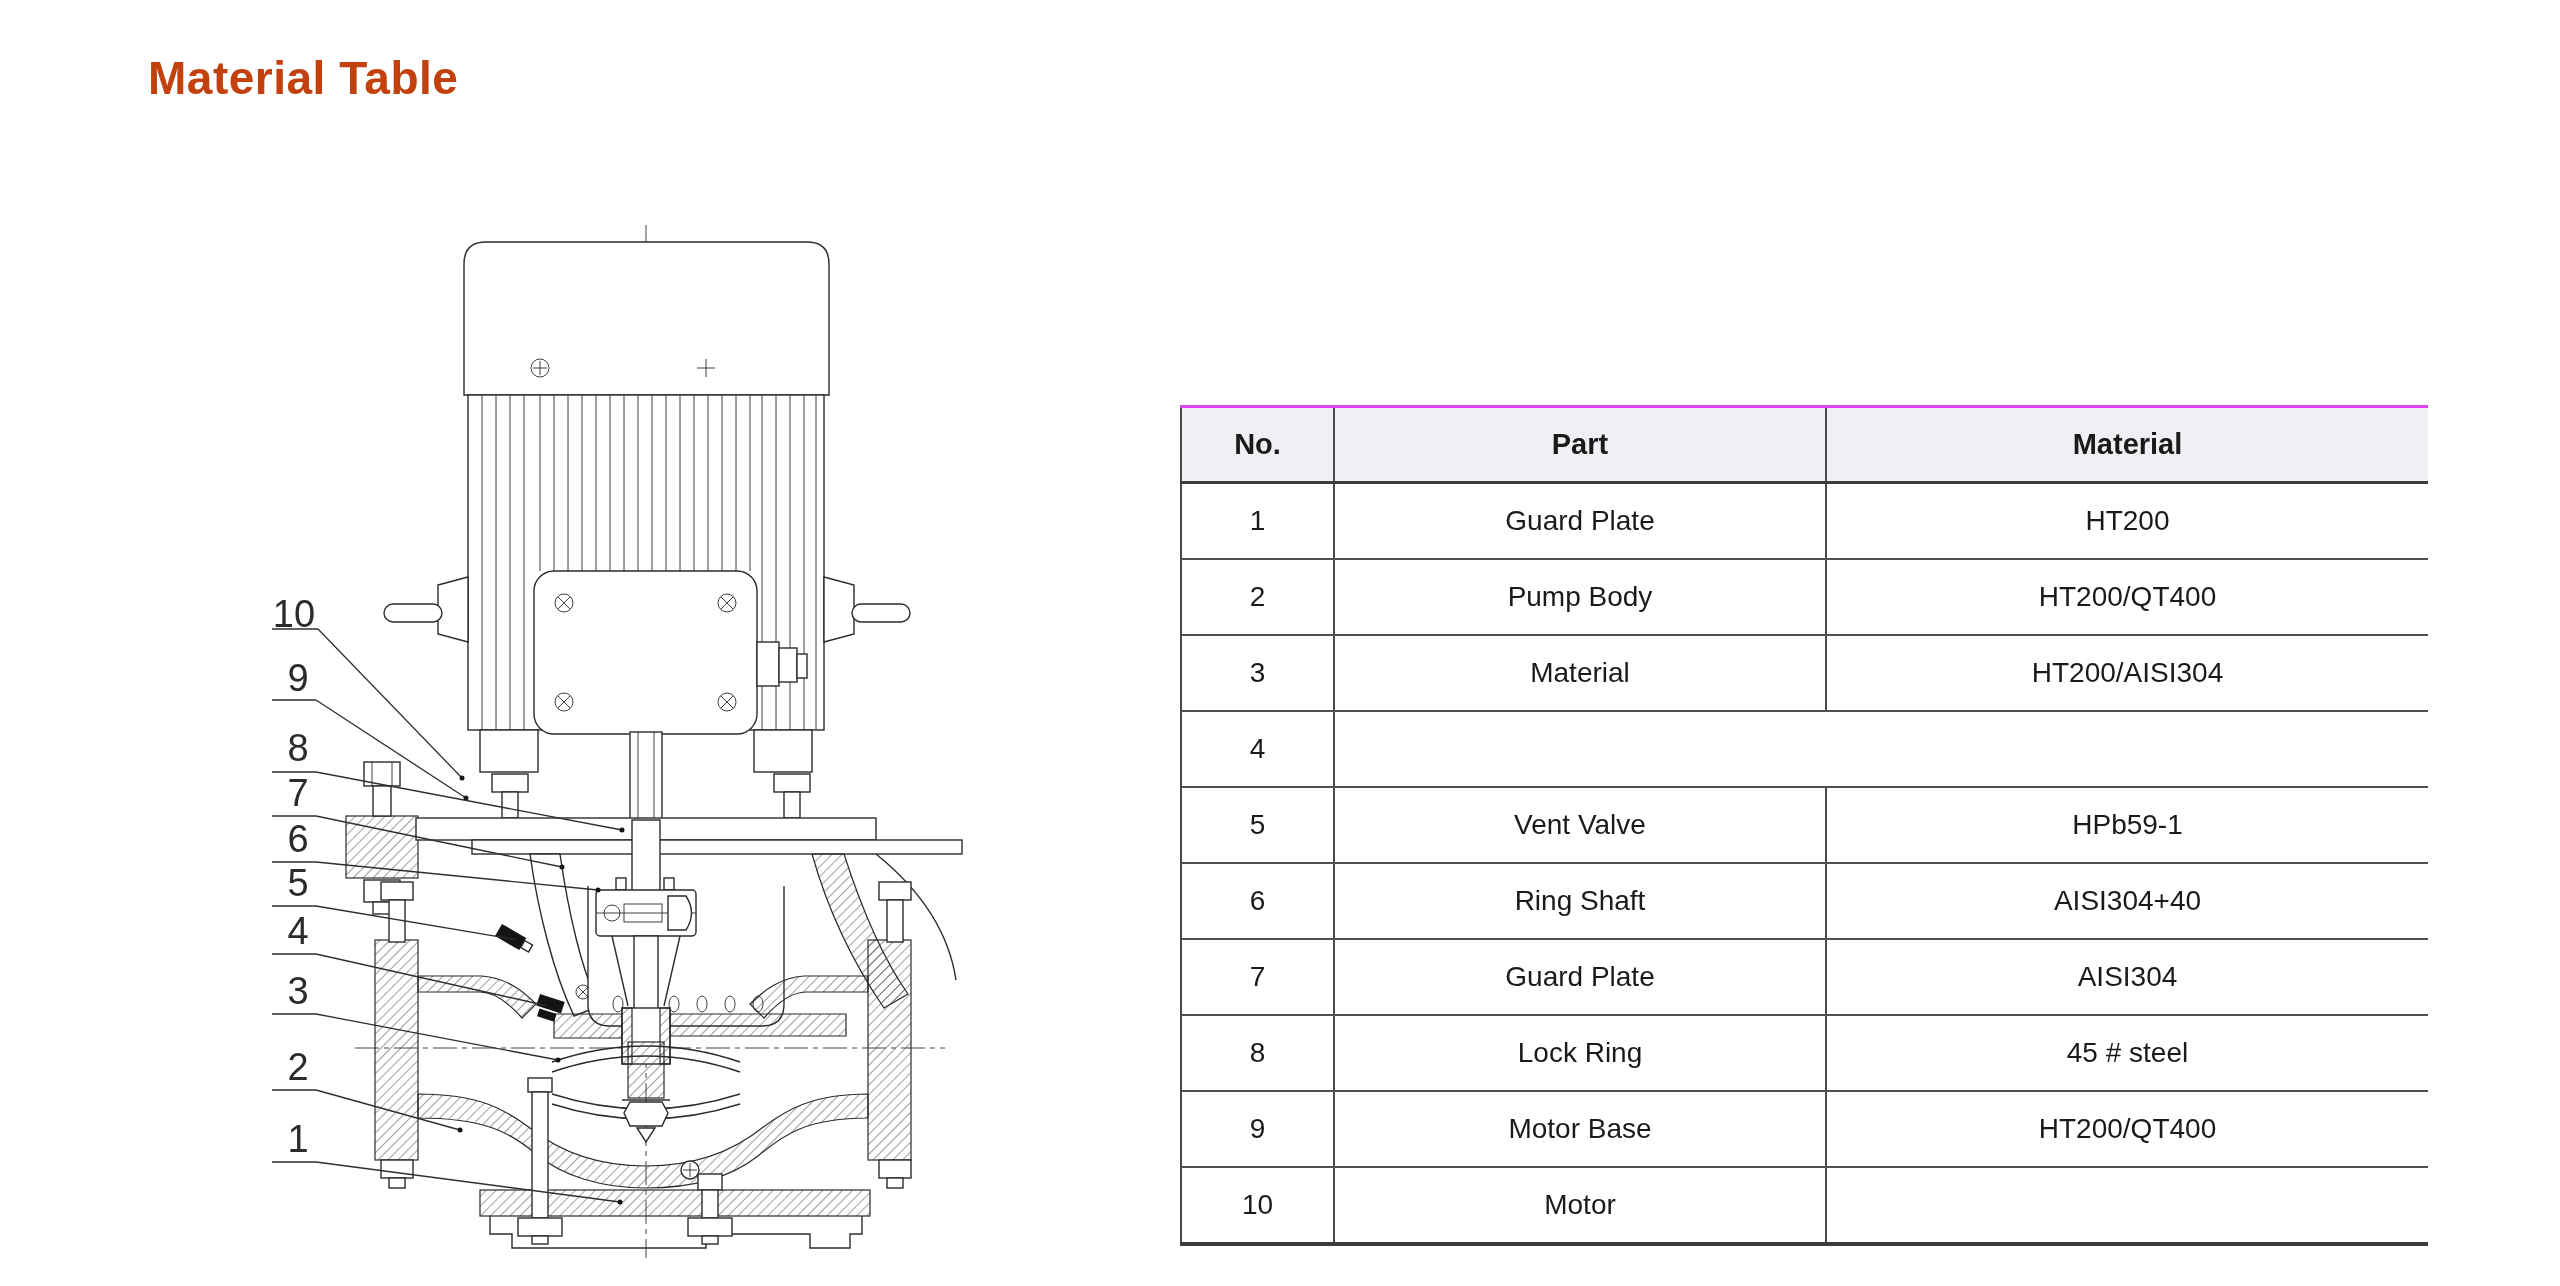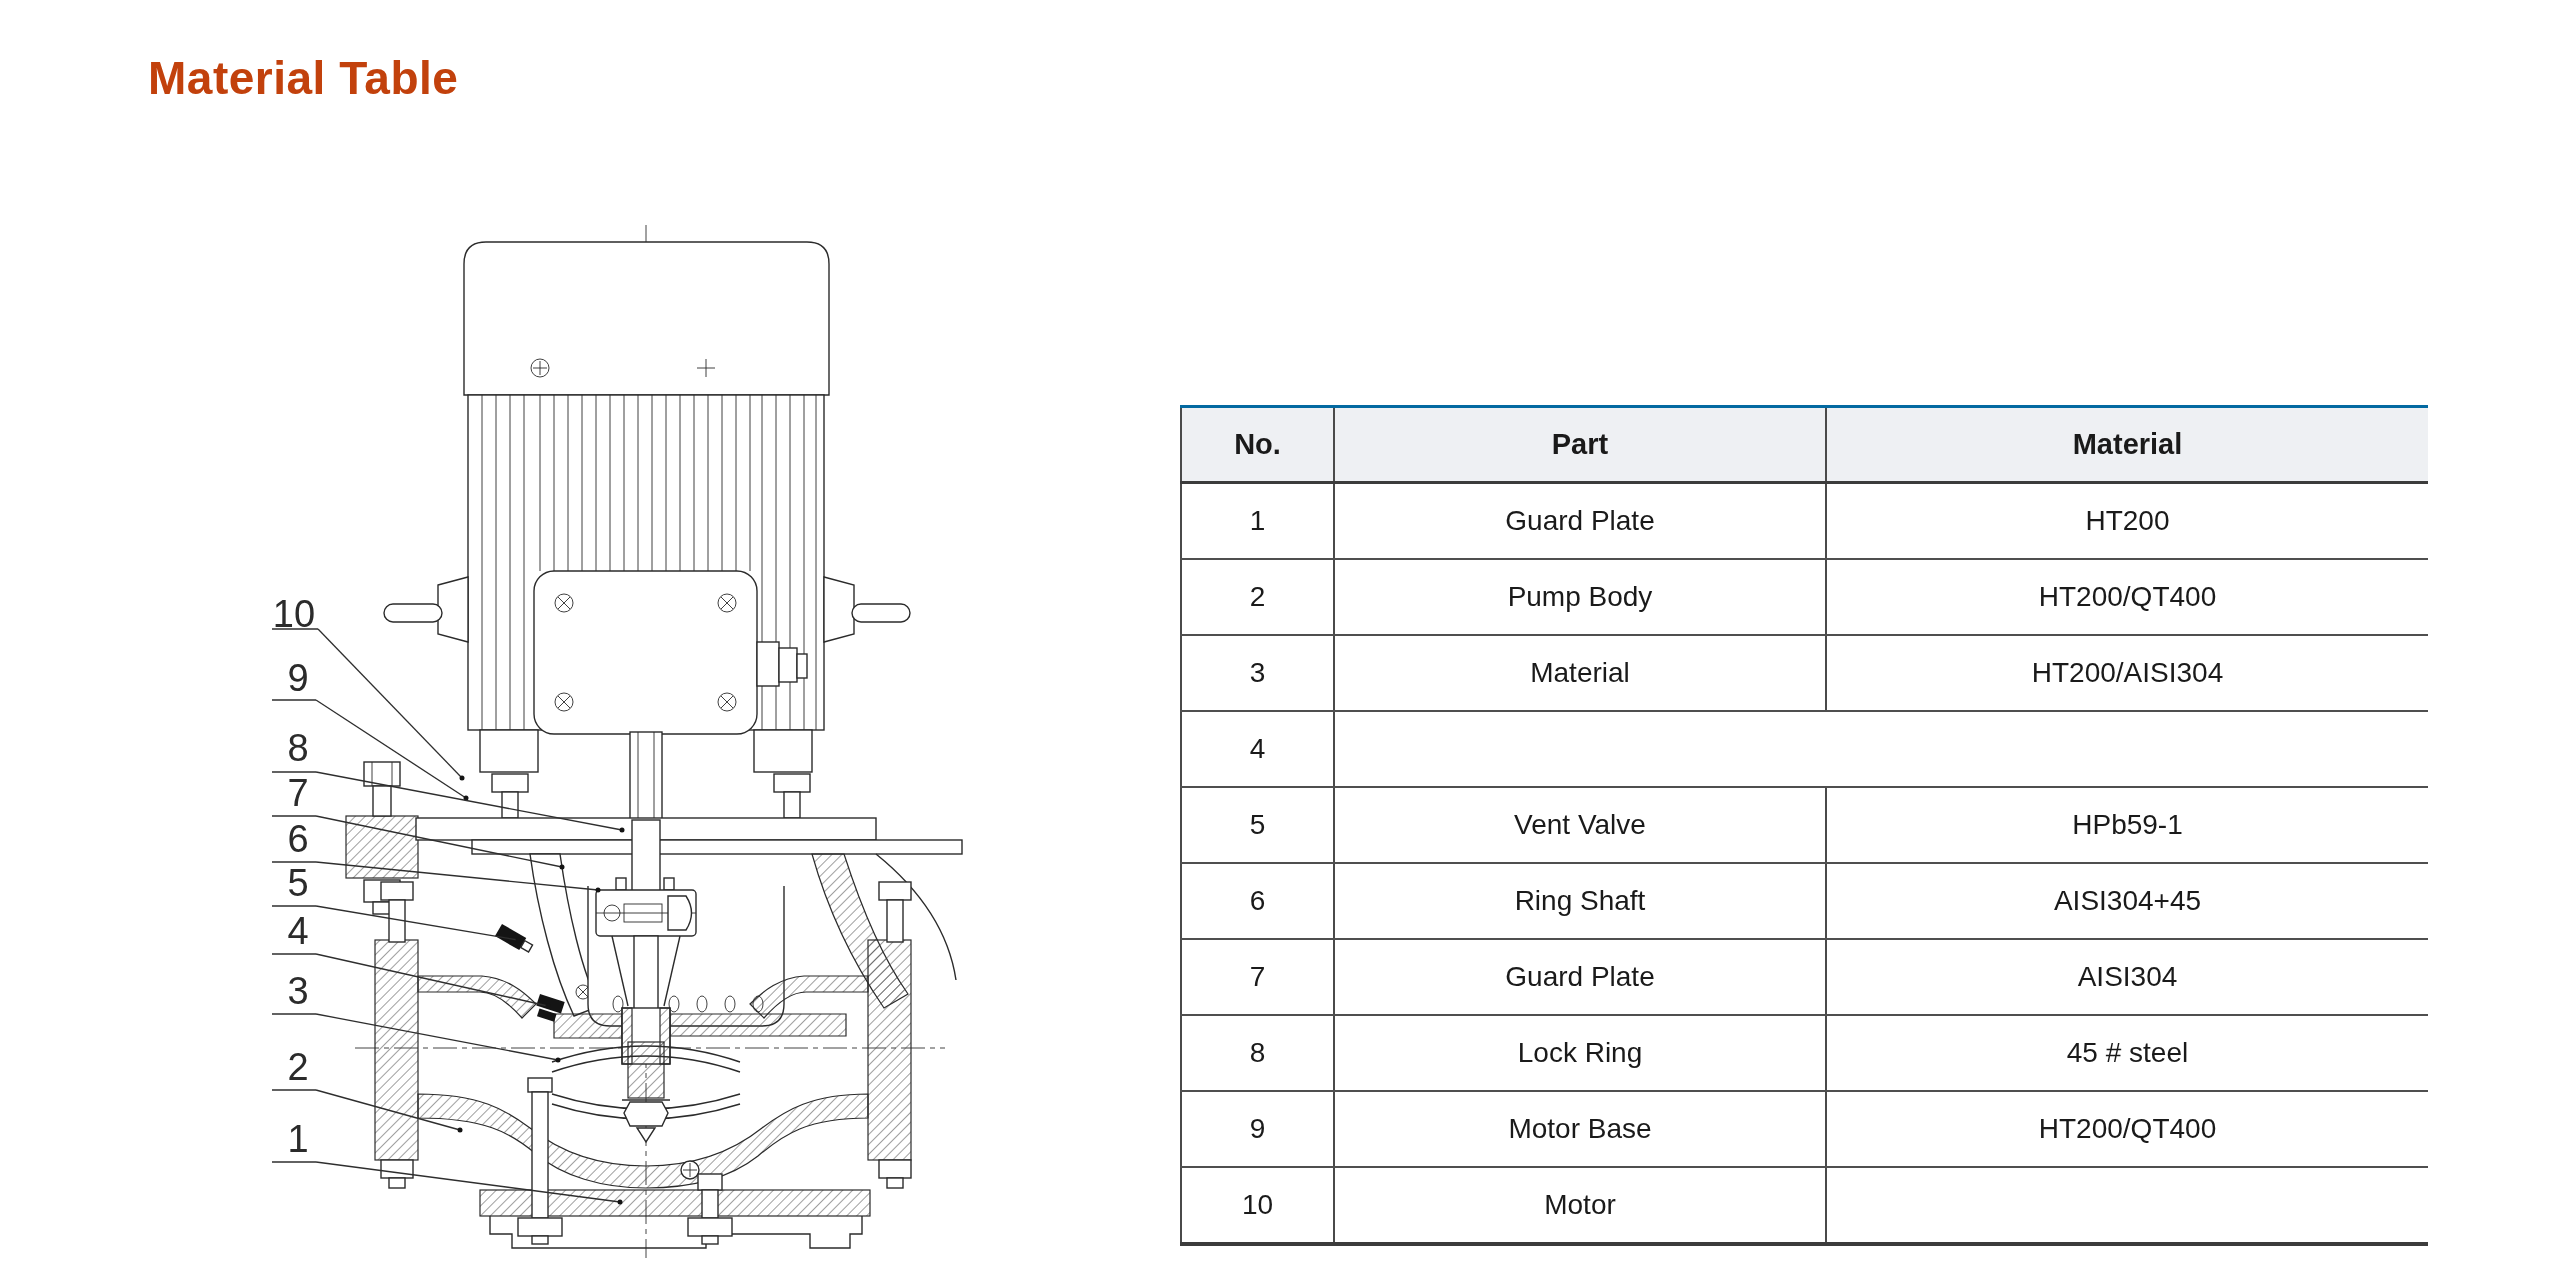--- a/index.html
+++ b/index.html
@@ -24,21 +24,21 @@
   svg .dark{fill:#141414;stroke:none;}
   svg .ldr{stroke:#2e2e2e;stroke-width:1.3;fill:none;}
   svg .ul{stroke:#2e2e2e;stroke-width:1.7;}
 
   
   .tbl{position:absolute;left:1180px;top:405px;width:1248px;
        border-bottom:4px solid #3c3c3c;}
   .trow{display:grid;grid-template-columns:153px 492px 603px;}
   .trow>div{display:flex;align-items:center;justify-content:center;
             border-left:2px solid #4a4a4a;}
-  .thead{height:73px;background:#eef0f3;border-top:3px solid #0369a1;
+  .thead{height:73px;background:#eef0f3;border-top:3px solid #d946ef;
          border-bottom:3px solid #3c3c3c;font-weight:700;font-size:29px;}
   .tdata{height:74px;font-size:28px;}
   .tdata+.tdata{border-top:2px solid #4f4f4f;}
 </style>
 </head>
 <body>
 
 <h1 class="page-title" style="color:#c2410c;">Material Table</h1>
 
 <div class="drawing-wrap">
@@ -313,21 +313,21 @@
     <div></div>
   </div>
   <div class="trow tdata">
     <div>5</div>
     <div>Vent Valve</div>
     <div>HPb59-1</div>
   </div>
   <div class="trow tdata">
     <div>6</div>
     <div>Ring Shaft</div>
-    <div>AISI304+45</div>
+    <div>AISI304+40</div>
   </div>
   <div class="trow tdata">
     <div>7</div>
     <div>Guard Plate</div>
     <div>AISI304</div>
   </div>
   <div class="trow tdata">
     <div>8</div>
     <div>Lock Ring</div>
     <div>45 # steel</div>

